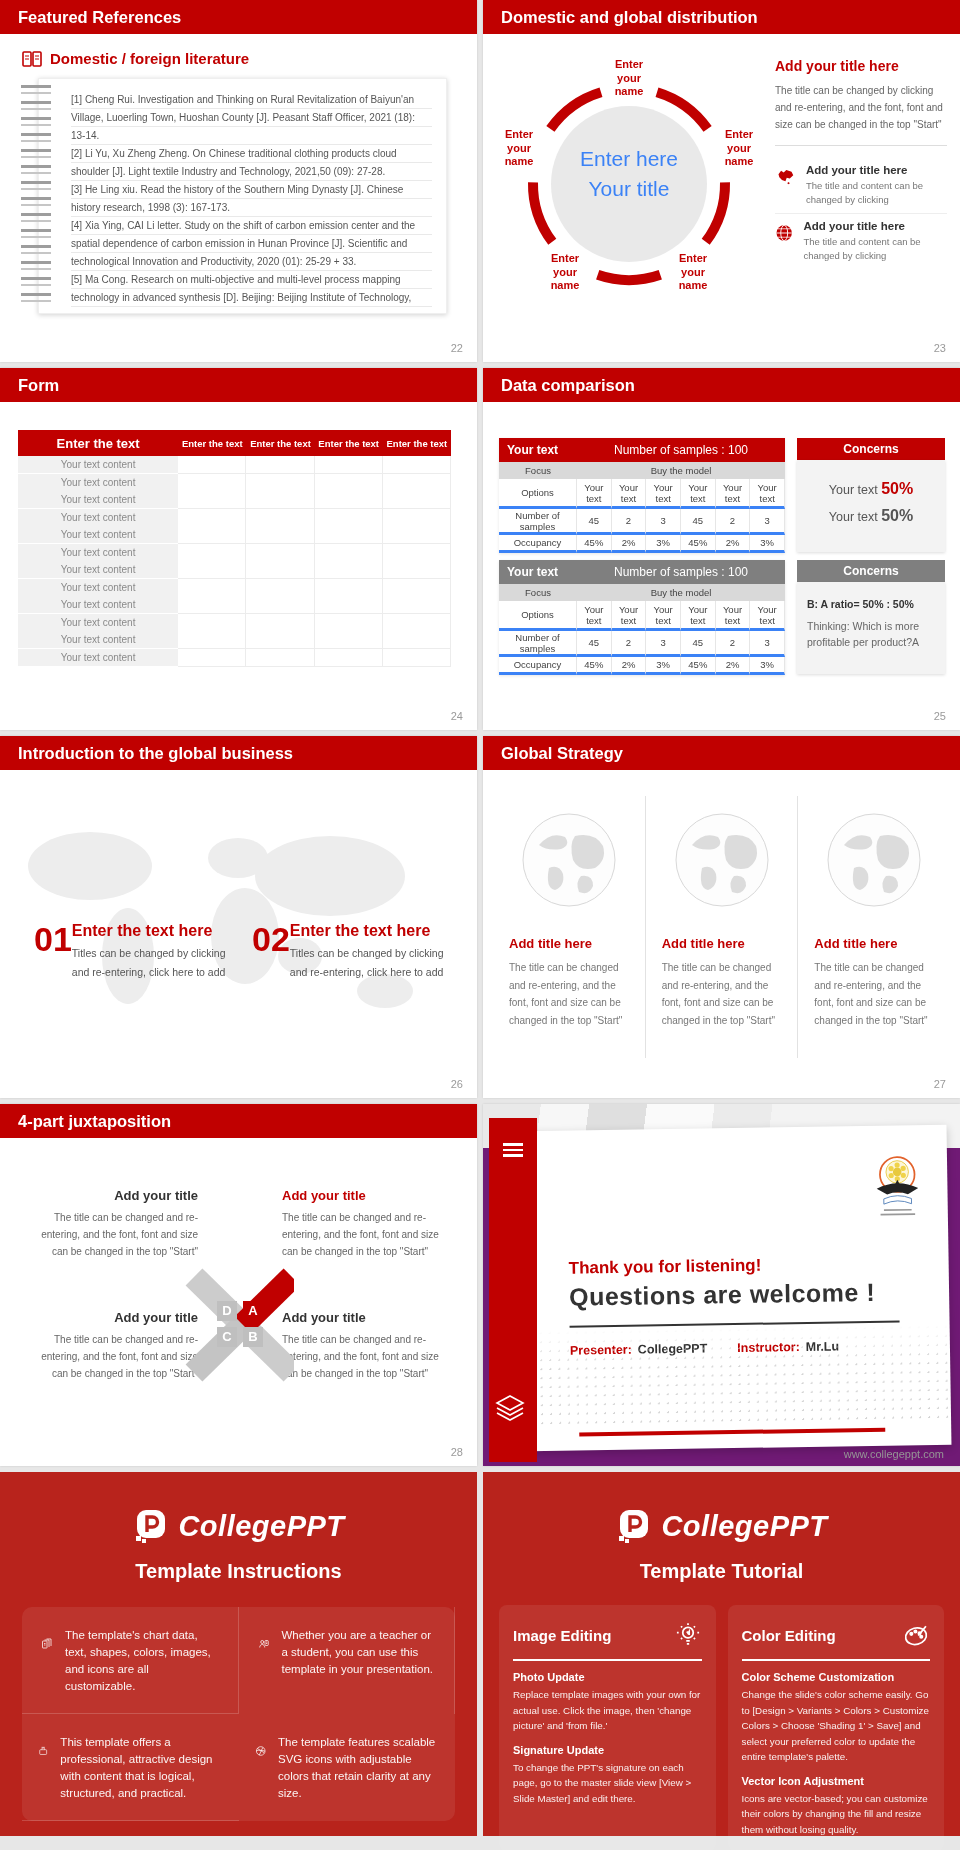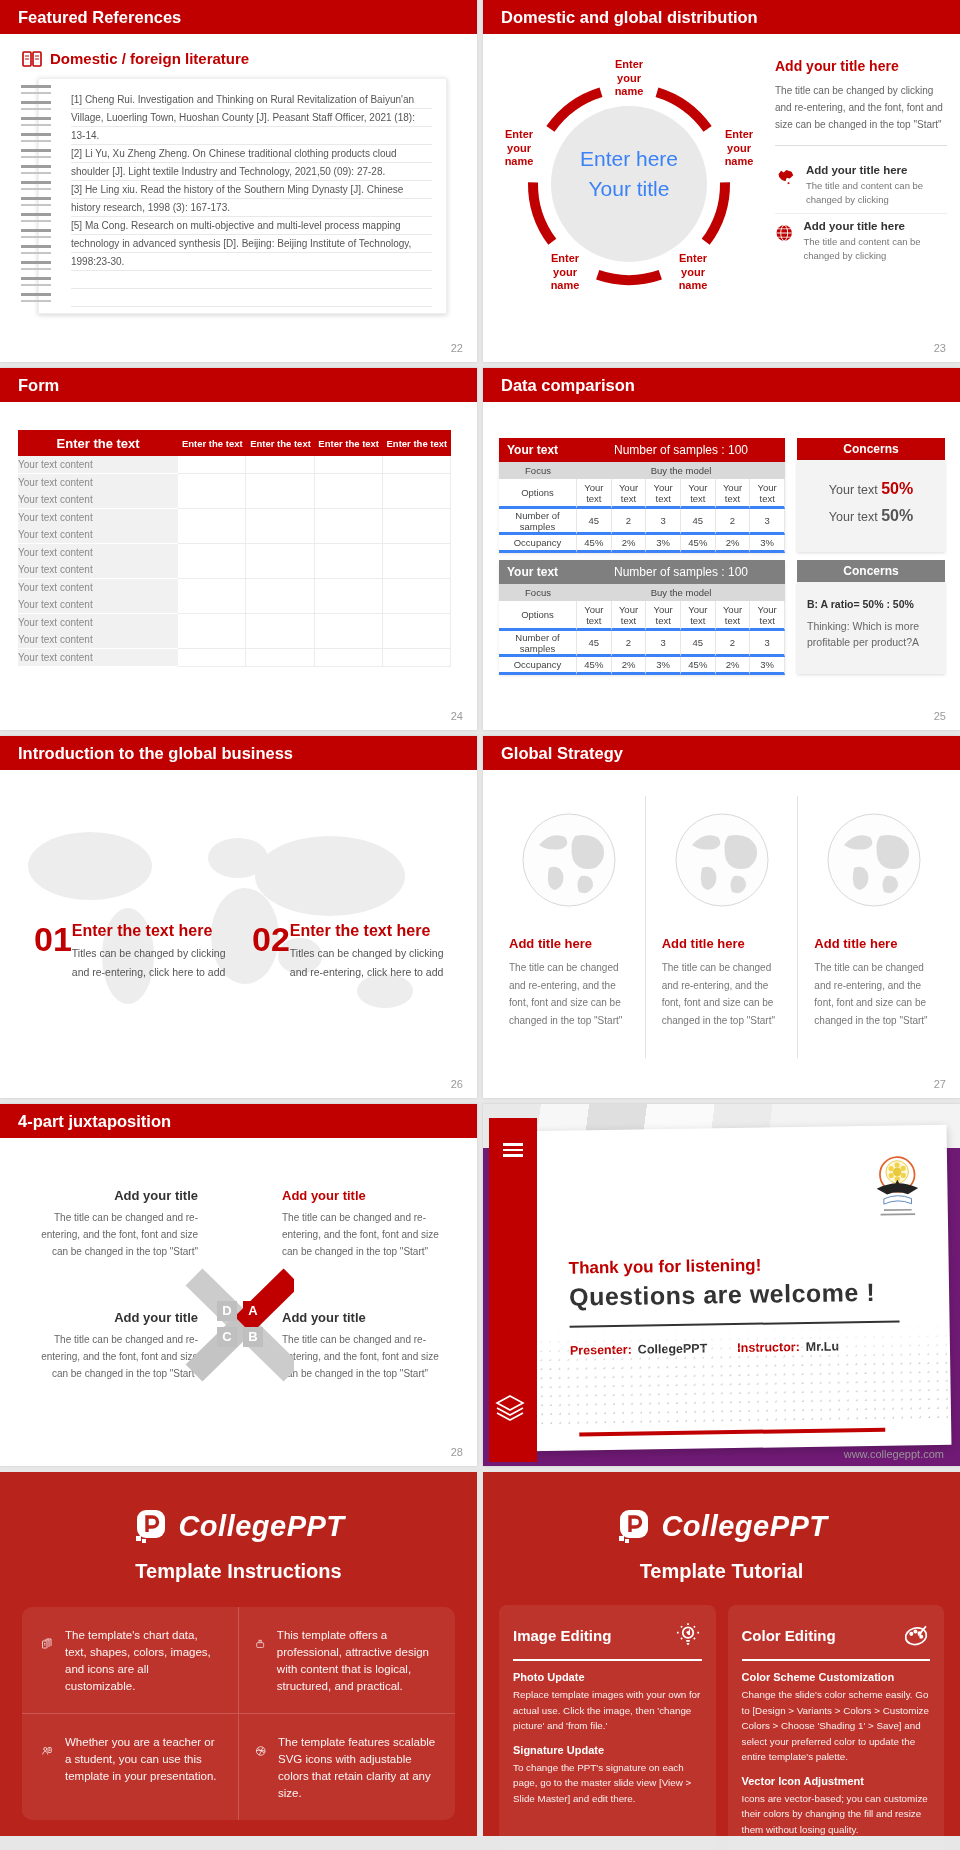--- a/index.html
+++ b/index.html
@@ -34,21 +34,21 @@
   .dist-item{ display:flex; gap:10px; padding:6px 0; border-bottom:1px solid #eee; }
   .dist-item:last-child{ border-bottom:none; }
   .dist-item .txt h4{ color:#333; font-size:11.5px; margin-bottom:3px; }
   .dist-item .txt p{ color:#777; font-size:9.5px; line-height:14px; }
 
   
   .ftable{ position:absolute; left:18px; right:26px; top:62px; }
   .fhead{ display:grid; grid-template-columns:37% 1fr 1fr 1fr 1fr; background:var(--red); color:#fff; height:26px; align-items:center; text-align:center; }
   .fhead .h1{ font-size:13px; font-weight:700; } .fhead .h{ font-size:9.5px; font-weight:700; }
   .frow{ display:grid; grid-template-columns:37% 1fr 1fr 1fr 1fr; height:17.5px; }
-  .frow .fl{ background:#f1f1f1; color:#8a8a8a; font-size:10px; line-height:17px; border-bottom:1px solid #fff; }
+  .frow .fl{ background:#f1f1f1; color:#8a8a8a; font-size:10px; text-align:center; line-height:17px; border-bottom:1px solid #fff; }
   .frow .fc{ border-right:1px solid #ececec; border-bottom:1px solid #ececec; background:#fff; }
 
   
   .ctable{ position:absolute; left:16px; width:286px; font-size:9.5px; color:#444; box-shadow:0 1px 3px rgba(0,0,0,.1); }
   .chead{ display:grid; grid-template-columns:78px 1fr; color:#fff; height:24px; align-items:center; }
   .chead .cl{ padding-left:8px; font-weight:700; font-size:12px; }
   .chead .cr{ text-align:center; font-size:12px; }
   .red-h{ background:var(--red); } .gray-h{ background:#7f7f7f; }
   .cfocus{ display:grid; grid-template-columns:78px 1fr; background:#d9d9d9; height:17px; align-items:center; text-align:center; }
   .crow{ display:grid; grid-template-columns:78px 1fr 1fr 1fr 1fr 1fr 1fr; background:#fff; text-align:center; }
@@ -151,20 +151,21 @@
           <line x1="13" y1="8" x2="17" y2="8" stroke="#c00000"></line>
         </svg>
       <span>Domestic / foreign literature</span>
     </div>
     <div class="notebook">
       <div class="spiral"></div>
       <div class="reflines">
         <p>[1] Cheng Rui. Investigation and Thinking on Rural Revitalization of Baiyun'an Village, Luoerling Town, Huoshan County [J]. Peasant Staff Officer, 2021 (18): 13-14.</p>
         <p>[2] Li Yu, Xu Zheng Zheng. On Chinese traditional clothing products cloud shoulder [J]. Light textile Industry and Technology, 2021,50 (09): 27-28.</p>
         <p>[3] He Ling xiu. Read the history of the Southern Ming Dynasty [J]. Chinese history research, 1998 (3): 167-173.</p>
+        <p>[4] Xia Ying, CAI Li letter. Study on the shift of carbon emission center and the spatial dependence of carbon emission in Hunan Province [J]. Scientific and technological Innovation and Productivity, 2020 (01): 25-29 + 33.</p>
         <p>[5] Ma Cong. Research on multi-objective and multi-level process mapping technology in advanced synthesis [D]. Beijing: Beijing Institute of Technology, 1998:23-30.</p>
       </div>
     </div>
     <span class="pnum">22</span>
   </section>
 
   <section class="slide">
     <header class="sbar">
         <span>Domestic and global distribution</span>
       </header>
@@ -583,36 +584,36 @@
     <div class="instr-card">
       <div class="iq br bb">
         <svg width="34" height="34" viewBox="0 0 24 24" fill="none" stroke="#fff" stroke-width="1.5">
             <rect x="3" y="6" width="9" height="14" rx="1"></rect>
             <path d="M7 4 h9 v14"></path>
             <path d="M11 2 h9 v14"></path>
             <path d="M6 11 h3 M6 14 h3"></path>
           </svg>
         <p>The template's chart data, text, shapes, colors, images, and icons are all customizable.</p>
       </div>
-      <div class="iq bb">
-        <svg width="34" height="34" viewBox="0 0 24 24" fill="none" stroke="#fff" stroke-width="1.5">
-            <rect x="4" y="9" width="16" height="11" rx="2"></rect>
-            <path d="M9 9 V7 a2 2 0 0 1 2 -2 h2 a2 2 0 0 1 2 2 v2"></path>
-            <path d="M8 3.5 h8"></path>
-          </svg>
-        <p>This template offers a professional, attractive design with content that is logical, structured, and practical.</p>
-      </div>
       <div class="iq br">
         <svg width="34" height="34" viewBox="0 0 24 24" fill="none" stroke="#fff" stroke-width="1.5">
             <circle cx="8.5" cy="8" r="3"></circle>
             <path d="M3.5 19 c0 -4 2.5 -6 5 -6 s5 2 5 6"></path>
             <rect x="14" y="5" width="6.5" height="10" rx="1.5"></rect>
             <path d="M16 8 h2.5 M16 11 h2.5"></path>
           </svg>
         <p>Whether you are a teacher or a student, you can use this template in your presentation.</p>
+      </div>
+      <div class="iq bb">
+        <svg width="34" height="34" viewBox="0 0 24 24" fill="none" stroke="#fff" stroke-width="1.5">
+            <rect x="4" y="9" width="16" height="11" rx="2"></rect>
+            <path d="M9 9 V7 a2 2 0 0 1 2 -2 h2 a2 2 0 0 1 2 2 v2"></path>
+            <path d="M8 3.5 h8"></path>
+          </svg>
+        <p>This template offers a professional, attractive design with content that is logical, structured, and practical.</p>
       </div>
       <div class="iq">
         <svg width="34" height="34" viewBox="0 0 24 24" fill="none" stroke="#fff" stroke-width="1.5">
             <circle cx="12" cy="12" r="9"></circle>
             <path d="M5 6.5 c5 4 9 6 14 9"></path>
             <path d="M16.5 4.5 c-2.5 5 -5 10 -7.5 16"></path>
             <path d="M3.2 11 c6 -1 12 -1 17.6 1.5"></path>
           </svg>
         <p>The template features scalable SVG icons with adjustable colors that retain clarity at any size.</p>
       </div>

